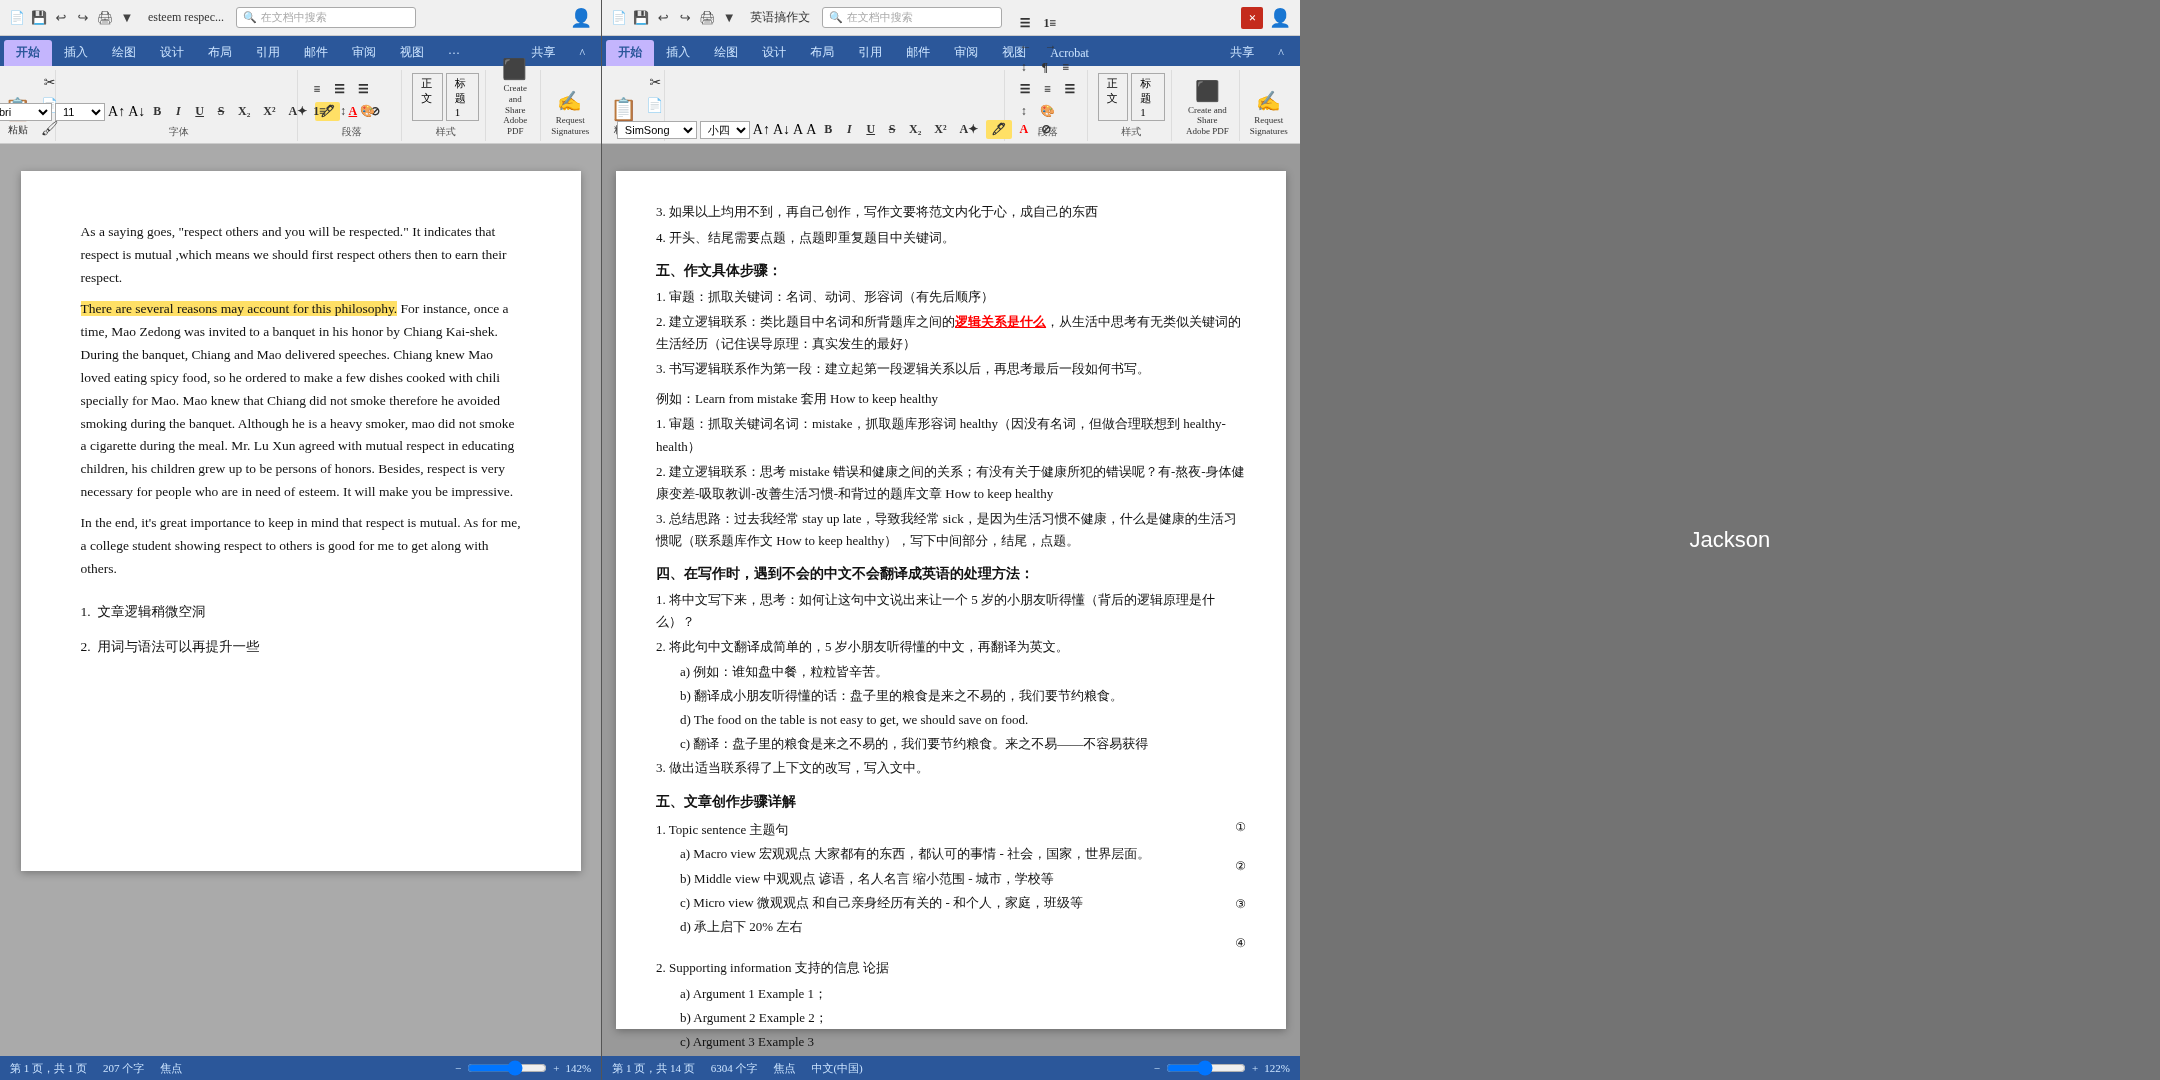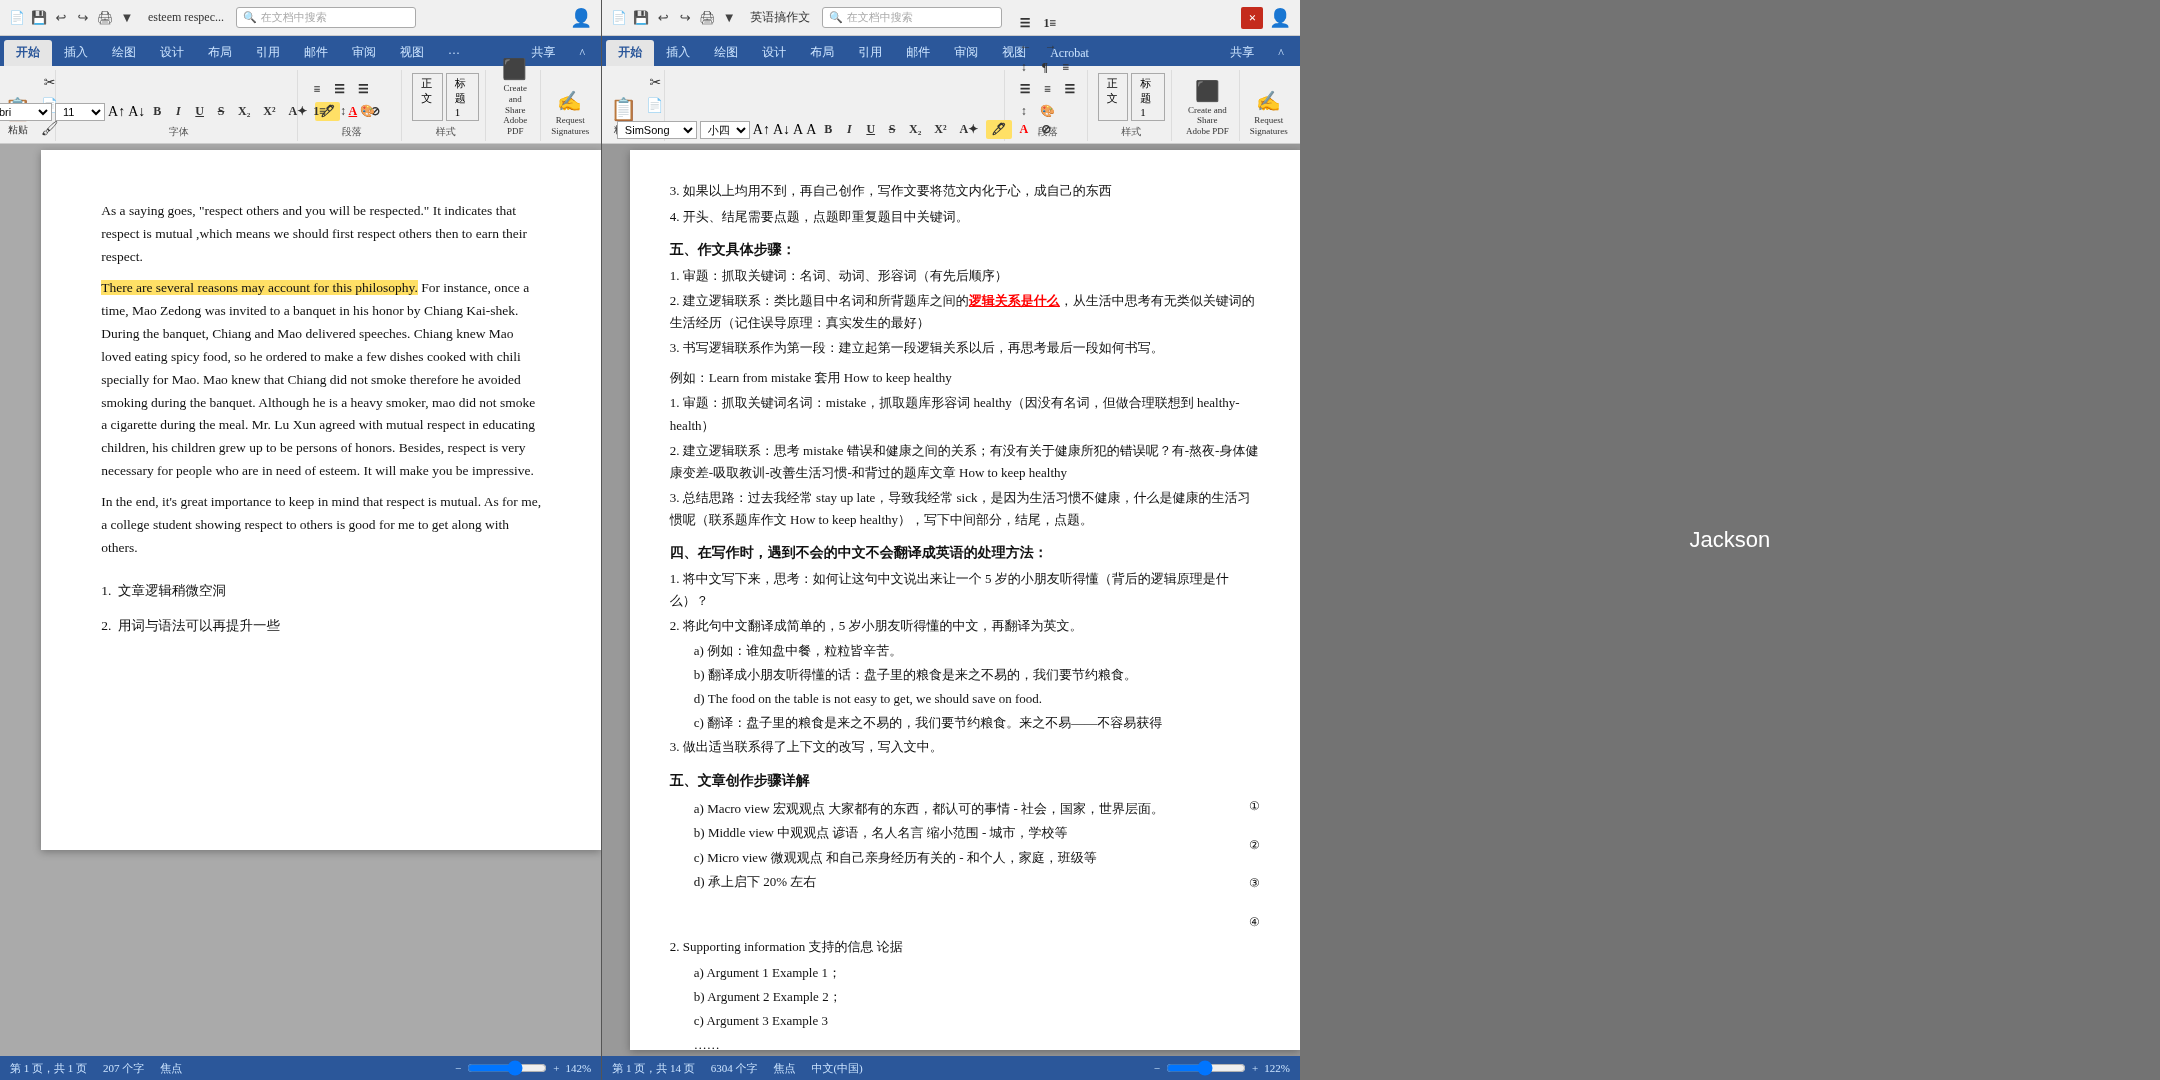--- a/index.html
+++ b/index.html
@@ -61,21 +61,21 @@
     }
     .ribbon-tab {
       padding: 4px 12px 5px;
       font-size: 12px;
       color: #cce4ff;
       cursor: pointer;
       border-radius: 3px 3px 0 0;
       white-space: nowrap;
     }
     .ribbon-tab.active {
-      background: #e5e5e5;
+      background: #c4b5fd;
       color: #2b579a;
       font-weight: bold;
     }
 
     
     .ribbon-bar {
       height: 78px;
       background: #f0f0f0;
       border-bottom: 1px solid #ccc;
       display: flex;
@@ -128,22 +128,22 @@
       padding: 1px 3px; cursor: pointer; width: 50px;
     }
 
     
     .doc-area {
       flex: 1;
       background: #888;
       overflow-y: auto;
       display: flex;
       flex-direction: column;
-      align-items: flex-end;
-      padding: 6px 0;
+      align-items: center;
+      padding: 27px 0;
     }
     .doc-page {
       background: white;
       width: 560px;
       min-height: 700px;
       padding: 50px 60px 40px;
       box-shadow: 0 2px 8px rgba(0,0,0,0.3);
       font-size: 13.5px;
       line-height: 1.7;
       color: #111;
@@ -507,20 +507,21 @@
         <p style="margin:2px 0 2px 24px;">b) 翻译成小朋友听得懂的话：盘子里的粮食是来之不易的，我们要节约粮食。</p>
         <p style="margin:2px 0 2px 24px;">d) The food on the table is not easy to get, we should save on food.</p>
         <p style="margin:2px 0 2px 24px;">c) 翻译：盘子里的粮食是来之不易的，我们要节约粮食。来之不易——不容易获得</p>
         <p style="margin:2px 0;">3. 做出适当联系得了上下文的改写，写入文中。</p>
       </div>
 
       <div class="cn-section" style="margin-top:10px;">
         <p class="cn-heading"><span>五、文章创作步骤详解</span></p>
         <div style="display:flex;justify-content:space-between;align-items:flex-start;margin-top:4px;">
           <div style="flex:1;">
+            <p style="margin:2px 0;">1. Topic sentence 主题句</p>
             <p style="margin:2px 0 2px 24px;">a) Macro view  宏观观点 大家都有的东西，都认可的事情 - 社会，国家，世界层面。</p>
             <p style="margin:2px 0 2px 24px;">b) Middle view  中观观点 谚语，名人名言 缩小范围 - 城市，学校等</p>
             <p style="margin:2px 0 2px 24px;">c) Micro view   微观观点 和自己亲身经历有关的 - 和个人，家庭，班级等</p>
             <p style="margin:2px 0 2px 24px;">d)  承上启下    20% 左右</p>
           </div>
           <div style="display:flex;flex-direction:column;gap:18px;margin-left:8px;font-size:12px;">
             <span>①</span>
             <span>②</span>
             <span>③</span>
             <span>④</span>

